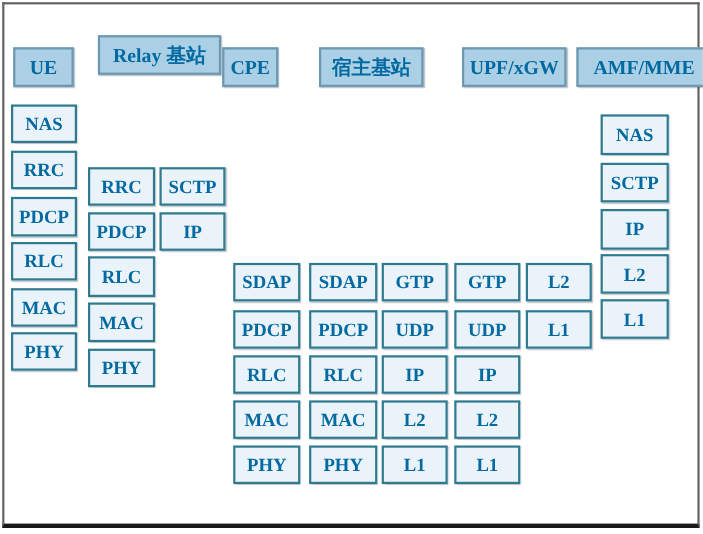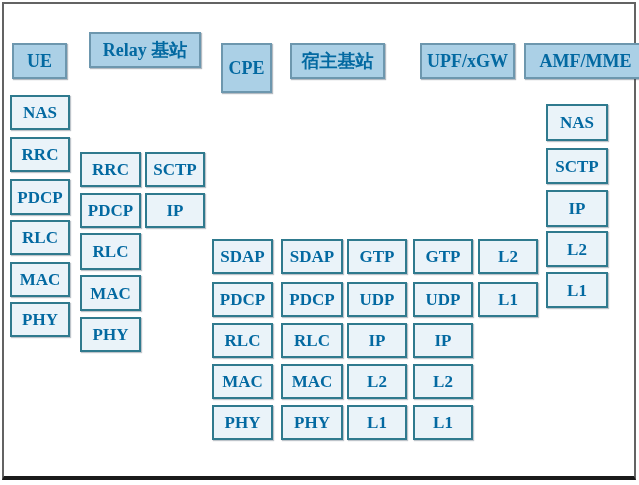--- a/index.html
+++ b/index.html
@@ -51,21 +51,21 @@
   }
 </style>
 </head>
 <body>
 
 <div class="canvas">
   <div class="frame"></div>
 
   <div class="hbox" style="left:12px;top:43px;width:55px;height:36px">UE</div>
   <div class="hbox" style="left:89px;top:32px;width:112px;height:36px">Relay 基站</div>
-  <div class="hbox" style="left:221px;top:43px;width:51px;height:50px">CPE</div>
+  <div class="hbox" style="left:202px;top:43px;width:51px;height:36px">CPE</div>
   <div class="hbox" style="left:420px;top:43px;width:95px;height:36px">UPF/xGW</div>
   <div class="hbox" style="left:290px;top:43px;width:95px;height:36px">宿主基站</div>
   <div class="hbox" style="left:524px;top:43px;width:123px;height:36px">AMF/MME</div>
 
   <div class="pbox" style="left:10px;top:95px;width:60px;height:35px">NAS</div>
   <div class="pbox" style="left:10px;top:137px;width:60px;height:35px">RRC</div>
   <div class="pbox" style="left:10px;top:179px;width:60px;height:36px">PDCP</div>
   <div class="pbox" style="left:10px;top:220px;width:60px;height:35px">RLC</div>
   <div class="pbox" style="left:10px;top:262px;width:60px;height:35px">MAC</div>
   <div class="pbox" style="left:10px;top:302px;width:60px;height:35px">PHY</div>

